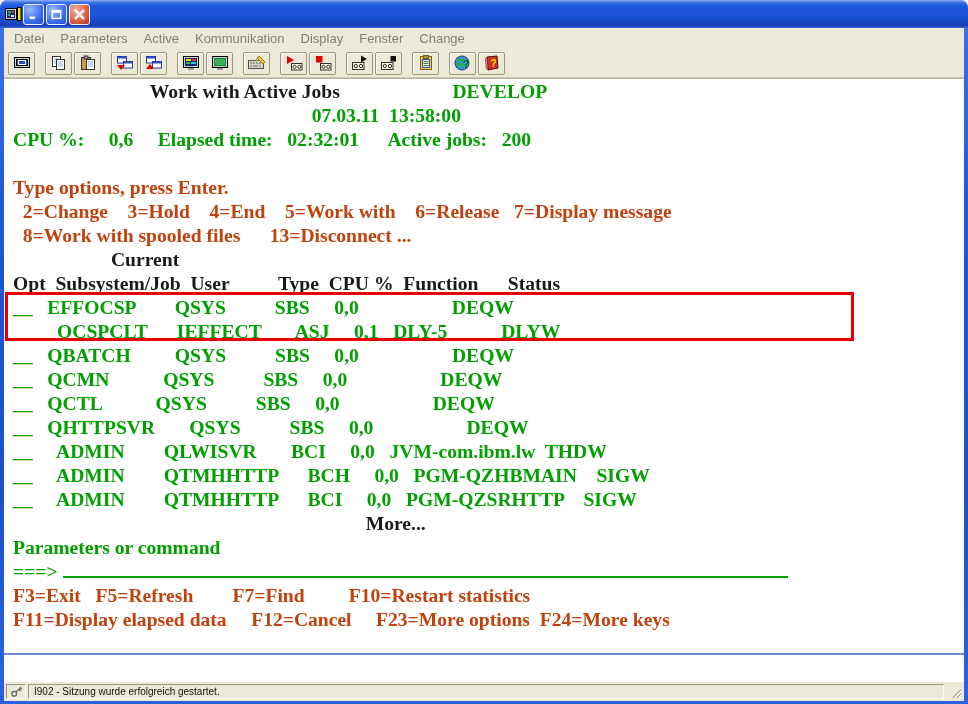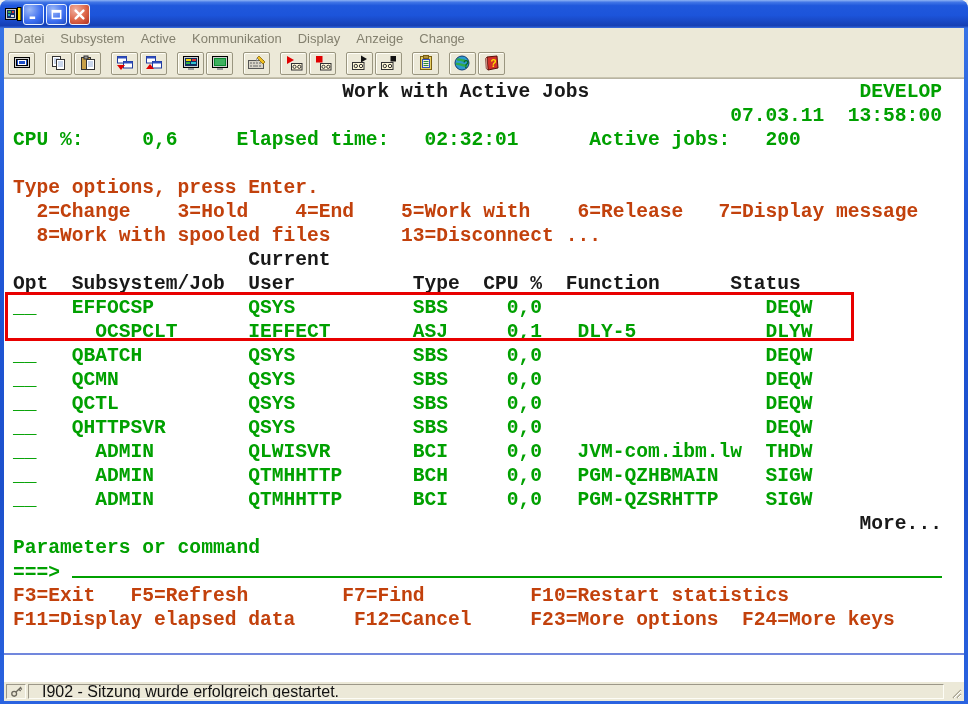--- a/index.html
+++ b/index.html
@@ -47,21 +47,21 @@
     padding:0;margin-right:2px;cursor:default;
   }
   .tb-btn.gap{margin-left:8px;}
   
   .screen{
     position:absolute;top:78px;left:4px;right:4px;bottom:22px;background:#ffffff;overflow:hidden;
     border-top:1px solid #b8b4a2;
   }
   .term{
     position:absolute;top:1px;left:9px;
-    font-family:Liberation Mono, monospace;font-weight:bold;
+    font-family:Liberation Serif, serif;font-weight:bold;
     font-size:19.6px;line-height:24px;white-space:pre;letter-spacing:0;
   }
   .trow{height:24px;}
   .c-g{color:#00a000}
   .c-b{color:#c2410c}
   .c-k{color:#191919}
   .ufield{display:inline-block;height:16px;border-bottom:2px solid #00a000;vertical-align:baseline;}
   .oia-line{position:absolute;left:0;right:0;top:574px;height:2px;background:#7187dd;}
   
   .red-box{
@@ -71,21 +71,21 @@
   
   .statusbar{
     position:absolute;left:4px;right:4px;bottom:3px;height:19px;background:#ece9d8;
     display:flex;align-items:center;gap:2px;padding:1px 2px;box-sizing:border-box;
   }
   .sb-panel{
     border:1px solid;border-color:#9c9889 #fdfdf6 #fdfdf6 #9c9889;height:15px;
     display:flex;align-items:center;box-sizing:border-box;background:#ece9d8;
   }
   .sb-icon-panel{width:20px;justify-content:center;}
-  .sb-msg{flex:1;font-size:16px;color:#111;padding-left:13px;white-space:nowrap;overflow:hidden;}
+  .sb-msg{flex:1;font-size:10px;color:#111;padding-left:5px;white-space:nowrap;overflow:hidden;}
   .sb-grip{width:15px;height:15px;margin-left:1px;display:flex;align-items:flex-end;justify-content:flex-end;}
 </style>
 </head>
 <body>
 
 <div class="window">
 
   <div class="titlebar">
     <span class="app-icon">
       <svg width="17" height="16" viewBox="0 0 17 16">
@@ -113,25 +113,25 @@
       <button class="ctl-btn b-close" title="">
         <svg width="11" height="11" viewBox="0 0 10 10">
             <path d="M1.5 1.5 L8.5 8.5 M8.5 1.5 L1.5 8.5" stroke="#fff" stroke-width="2.2" stroke-linecap="round"></path>
           </svg>
       </button>
     </span>
   </div>
 
   <div class="menubar" id="menubar">
       <span class="menu-item">Datei</span>
-      <span class="menu-item">Subsystem</span>
+      <span class="menu-item">Parameters</span>
       <span class="menu-item">Active</span>
       <span class="menu-item">Kommunikation</span>
       <span class="menu-item">Display</span>
-      <span class="menu-item">Anzeige</span>
+      <span class="menu-item">Fenster</span>
       <span class="menu-item">Change</span>
     </div>
 
   <div class="toolbar" id="toolbar">
       <button class="tb-btn">
         <svg width="18" height="16" viewBox="0 0 18 16">
           <rect x="1.5" y="2.5" width="15" height="10" fill="#cfcfcf" stroke="#000"></rect>
           <rect x="3.5" y="4.5" width="11" height="6" fill="#2050c8" stroke="#000"></rect>
           <rect x="5.5" y="5.5" width="7" height="4" fill="none" stroke="#fff"></rect>
         </svg>

